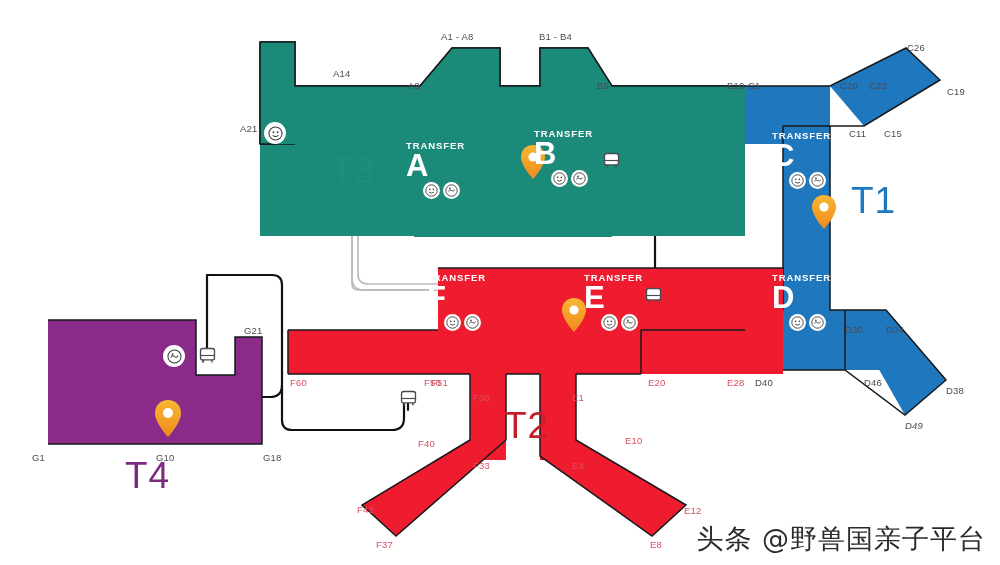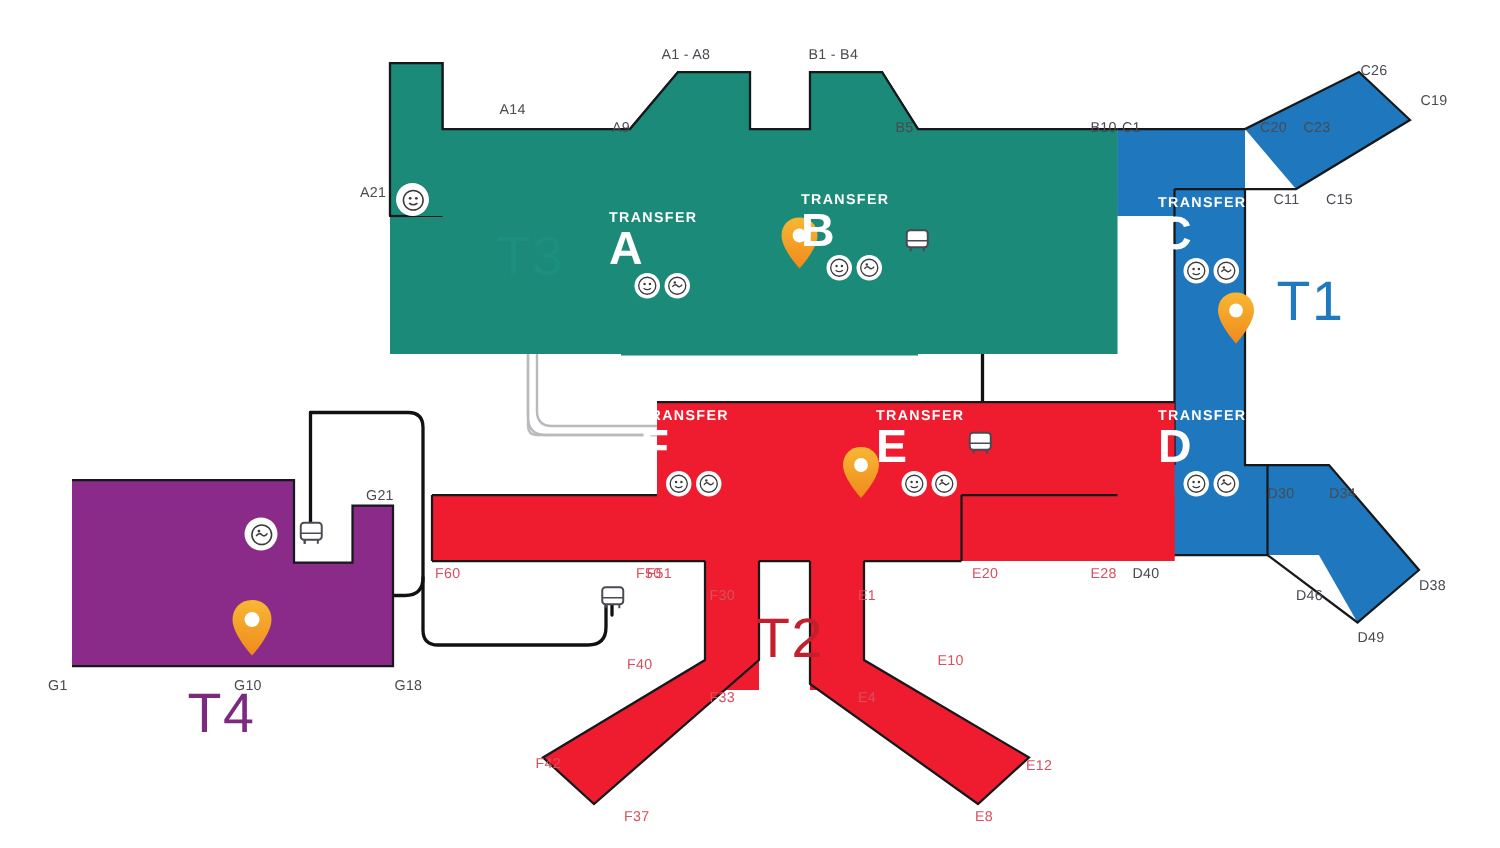--- a/index.html
+++ b/index.html
@@ -359,44 +359,45 @@
       <div class="gate-label " style="left: 297px; top: 68px; padding-left: 36px;">A14</div>
       <div class="gate-label " style="left: 408px; top: 80px;">A9</div>
       <div class="gate-label " style="left: 441px; top: 31px;">A1 - A8</div>
       <div class="gate-label " style="left: 539px; top: 31px;">B1 - B4</div>
       <div class="gate-label " style="left: 597px; top: 80px;">B5</div>
       <div class="gate-label " style="left: 727px; top: 80px;">B10</div>
       <div class="gate-label " style="left: 748px; top: 80px;">C1</div>
       <div class="gate-label " style="left: 840px; top: 80px;">C20</div>
       <div class="gate-label " style="left: 869px; top: 80px;">C23</div>
       <div class="gate-label " style="left: 907px; top: 42px;">C26</div>
-      <div class="gate-label " style="left: 947px; top: 62px;">C19</div>
+      <div class="gate-label " style="left: 947px; top: 86px;">C19</div>
       <div class="gate-label " style="left: 849px; top: 128px;">C11</div>
       <div class="gate-label " style="left: 884px; top: 128px;">C15</div>
       <div class="gate-label " style="left: 845px; top: 324px;">D30</div>
       <div class="gate-label " style="left: 886px; top: 324px;">D34</div>
       <div class="gate-label " style="left: 755px; top: 377px;">D40</div>
-      <div class="gate-label " style="left: 864px; top: 377px; margin-top: 15px;">D46</div>
+      <div class="gate-label " style="left: 864px; top: 377px;">D46</div>
       <div class="gate-label " style="left: 946px; top: 385px;">D38</div>
-      <div class="gate-label " style="left: 905px; top: 420px;">D49</div>
+      <div class="gate-label " style="left: 905px; top: 420px; font-style: italic;">D49</div>
       <div class="gate-label on-red" style="left: 290px; top: 377px;">F60</div>
       <div class="gate-label on-red" style="left: 399px; top: 377px; padding-left: 32px;">F51</div>
       <div class="gate-label on-red" style="left: 424px; top: 377px;">F50</div>
       <div class="gate-label on-red" style="left: 473px; top: 392px;">F30</div>
       <div class="gate-label on-red" style="left: 418px; top: 438px;">F40</div>
       <div class="gate-label on-red" style="left: 473px; top: 460px;">F33</div>
       <div class="gate-label on-red" style="left: 357px; top: 504px;">F42</div>
-      <div class="gate-label on-red" style="left: 416px; top: 539px;">F37</div>
+      <div class="gate-label on-red" style="left: 376px; top: 539px;">F37</div>
       <div class="gate-label on-red" style="left: 572px; top: 392px; text-align: right;">E1</div>
       <div class="gate-label on-red" style="left: 625px; top: 435px;">E10</div>
       <div class="gate-label on-red" style="left: 572px; top: 460px;">E4</div>
       <div class="gate-label on-red" style="left: 684px; top: 505px;">E12</div>
       <div class="gate-label on-red" style="left: 650px; top: 539px;">E8</div>
       <div class="gate-label on-red" style="left: 648px; top: 377px;">E20</div>
       <div class="gate-label on-red" style="left: 727px; top: 377px;">E28</div>
       <div class="gate-label " style="left: 32px; top: 452px;">G1</div>
       <div class="gate-label " style="left: 156px; top: 452px;">G10</div>
       <div class="gate-label " style="left: 263px; top: 452px;">G18</div>
       <div class="gate-label " style="left: 244px; top: 325px;">G21</div>
     </div>
 
+  <div class="watermark">头条 @野兽国亲子平台</div>
 
 </div>
 
 </body></html>

